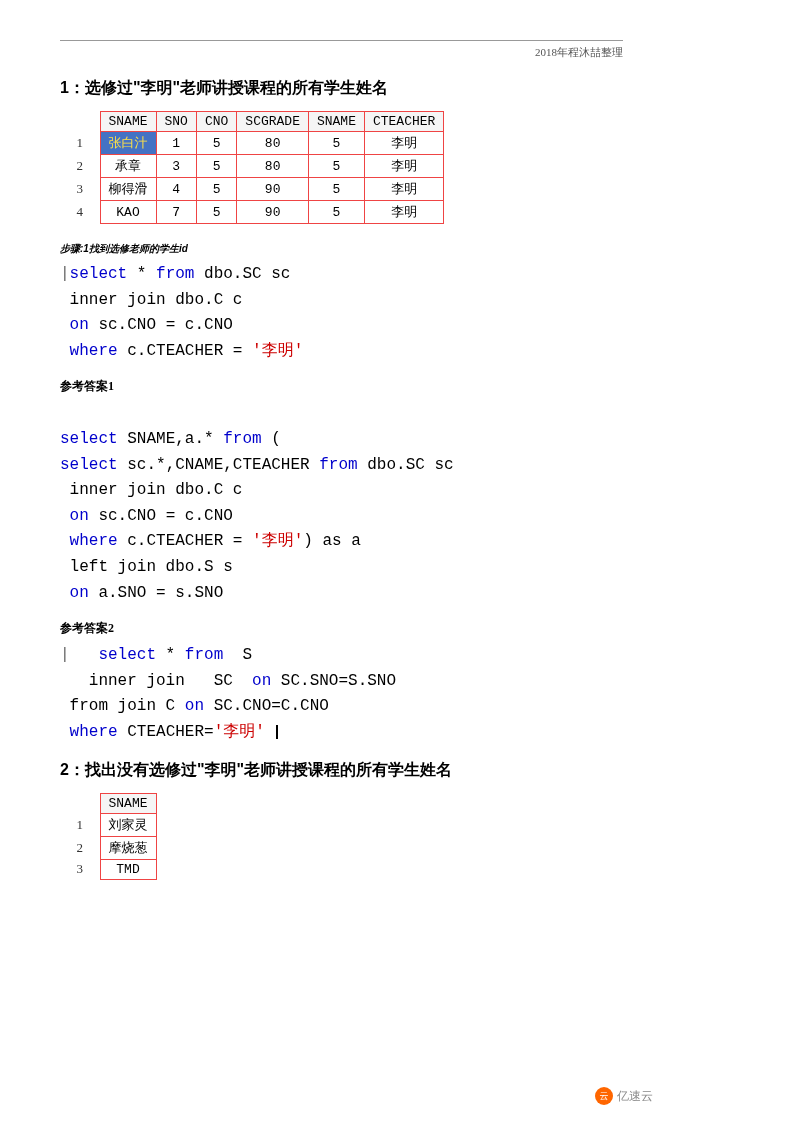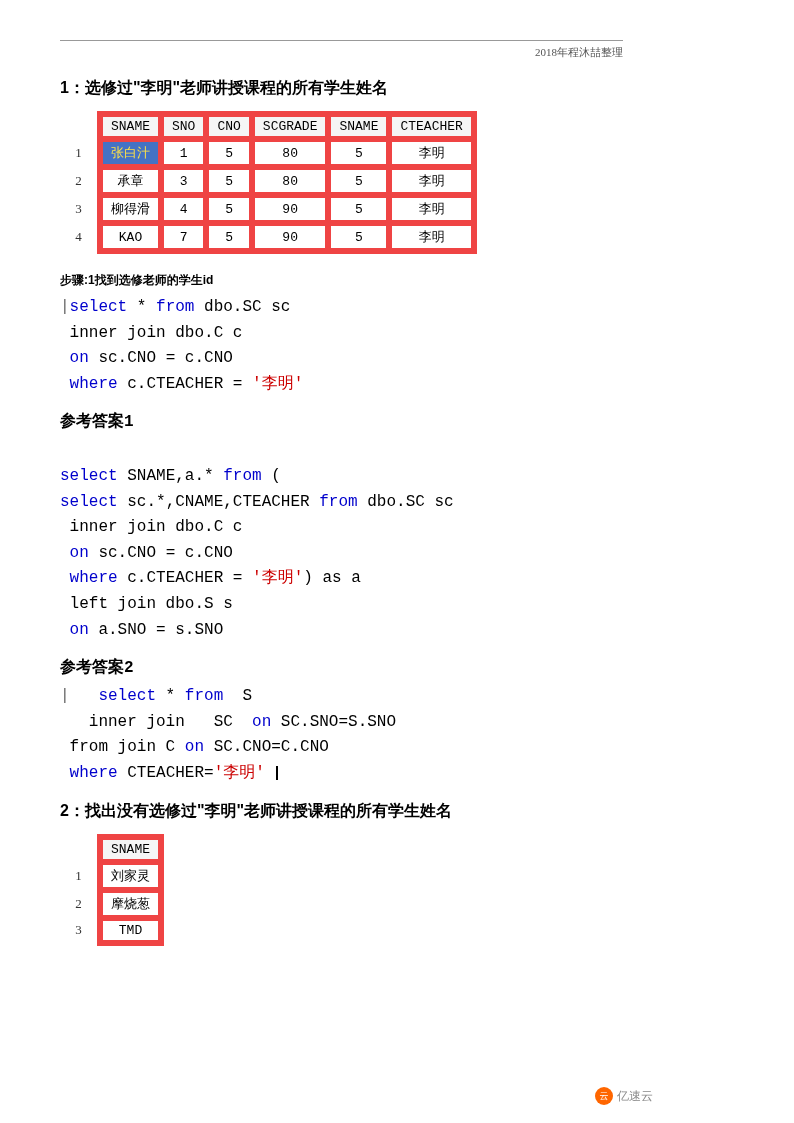--- a/index.html
+++ b/index.html
@@ -36,21 +36,21 @@
       margin-bottom: 12px;
       font-family: "SimHei", "黑体", sans-serif;
     }
     table.data-table {
       border-collapse: collapse;
       margin-bottom: 18px;
       font-size: 13px;
       font-family: "Courier New", Courier, monospace;
     }
     table.data-table td, table.data-table th {
-      border: 6px solid #ef4444;
+      border: 1px solid #ef4444;
       padding: 2px 8px;
       min-width: 40px;
       text-align: center;
     }
     table.data-table th {
       background: #f5f5f5;
       font-weight: normal;
       font-family: "Courier New", Courier, monospace;
     }
     .row-num {
@@ -60,39 +60,40 @@
       padding-right: 4px;
       color: #333;
       font-family: "SimSun", serif;
     }
     .highlighted-cell {
       background: #4472C4;
       color: #fde047;
     }
     .step-title {
       font-weight: bold;
-      font-size: 12px;
+      font-size: 10px;
       margin-bottom: 6px;
       font-family: "SimHei", "黑体", sans-serif;
+      font-style: italic;
     }
     .code-block {
       font-family: "Courier New", Courier, monospace;
       font-size: 16px;
       margin-bottom: 14px;
       line-height: 1.6;
       white-space: pre;
     }
     .code-blue { color: #0000cc; }
     .code-red { color: #cc0000; }
     .code-black { color: #000; }
     .ref-title {
       font-weight: bold;
-      font-size: 16px;
+      font-size: 12px;
       margin-bottom: 6px;
-      font-family: Liberation Mono, monospace;
+      font-family: Liberation Serif, serif;
     }
     .logo-area {
       position: absolute;
       bottom: 18px;
       right: 30px;
       font-size: 12px;
       color: #888;
       display: flex;
       align-items: center;
       gap: 4px;

